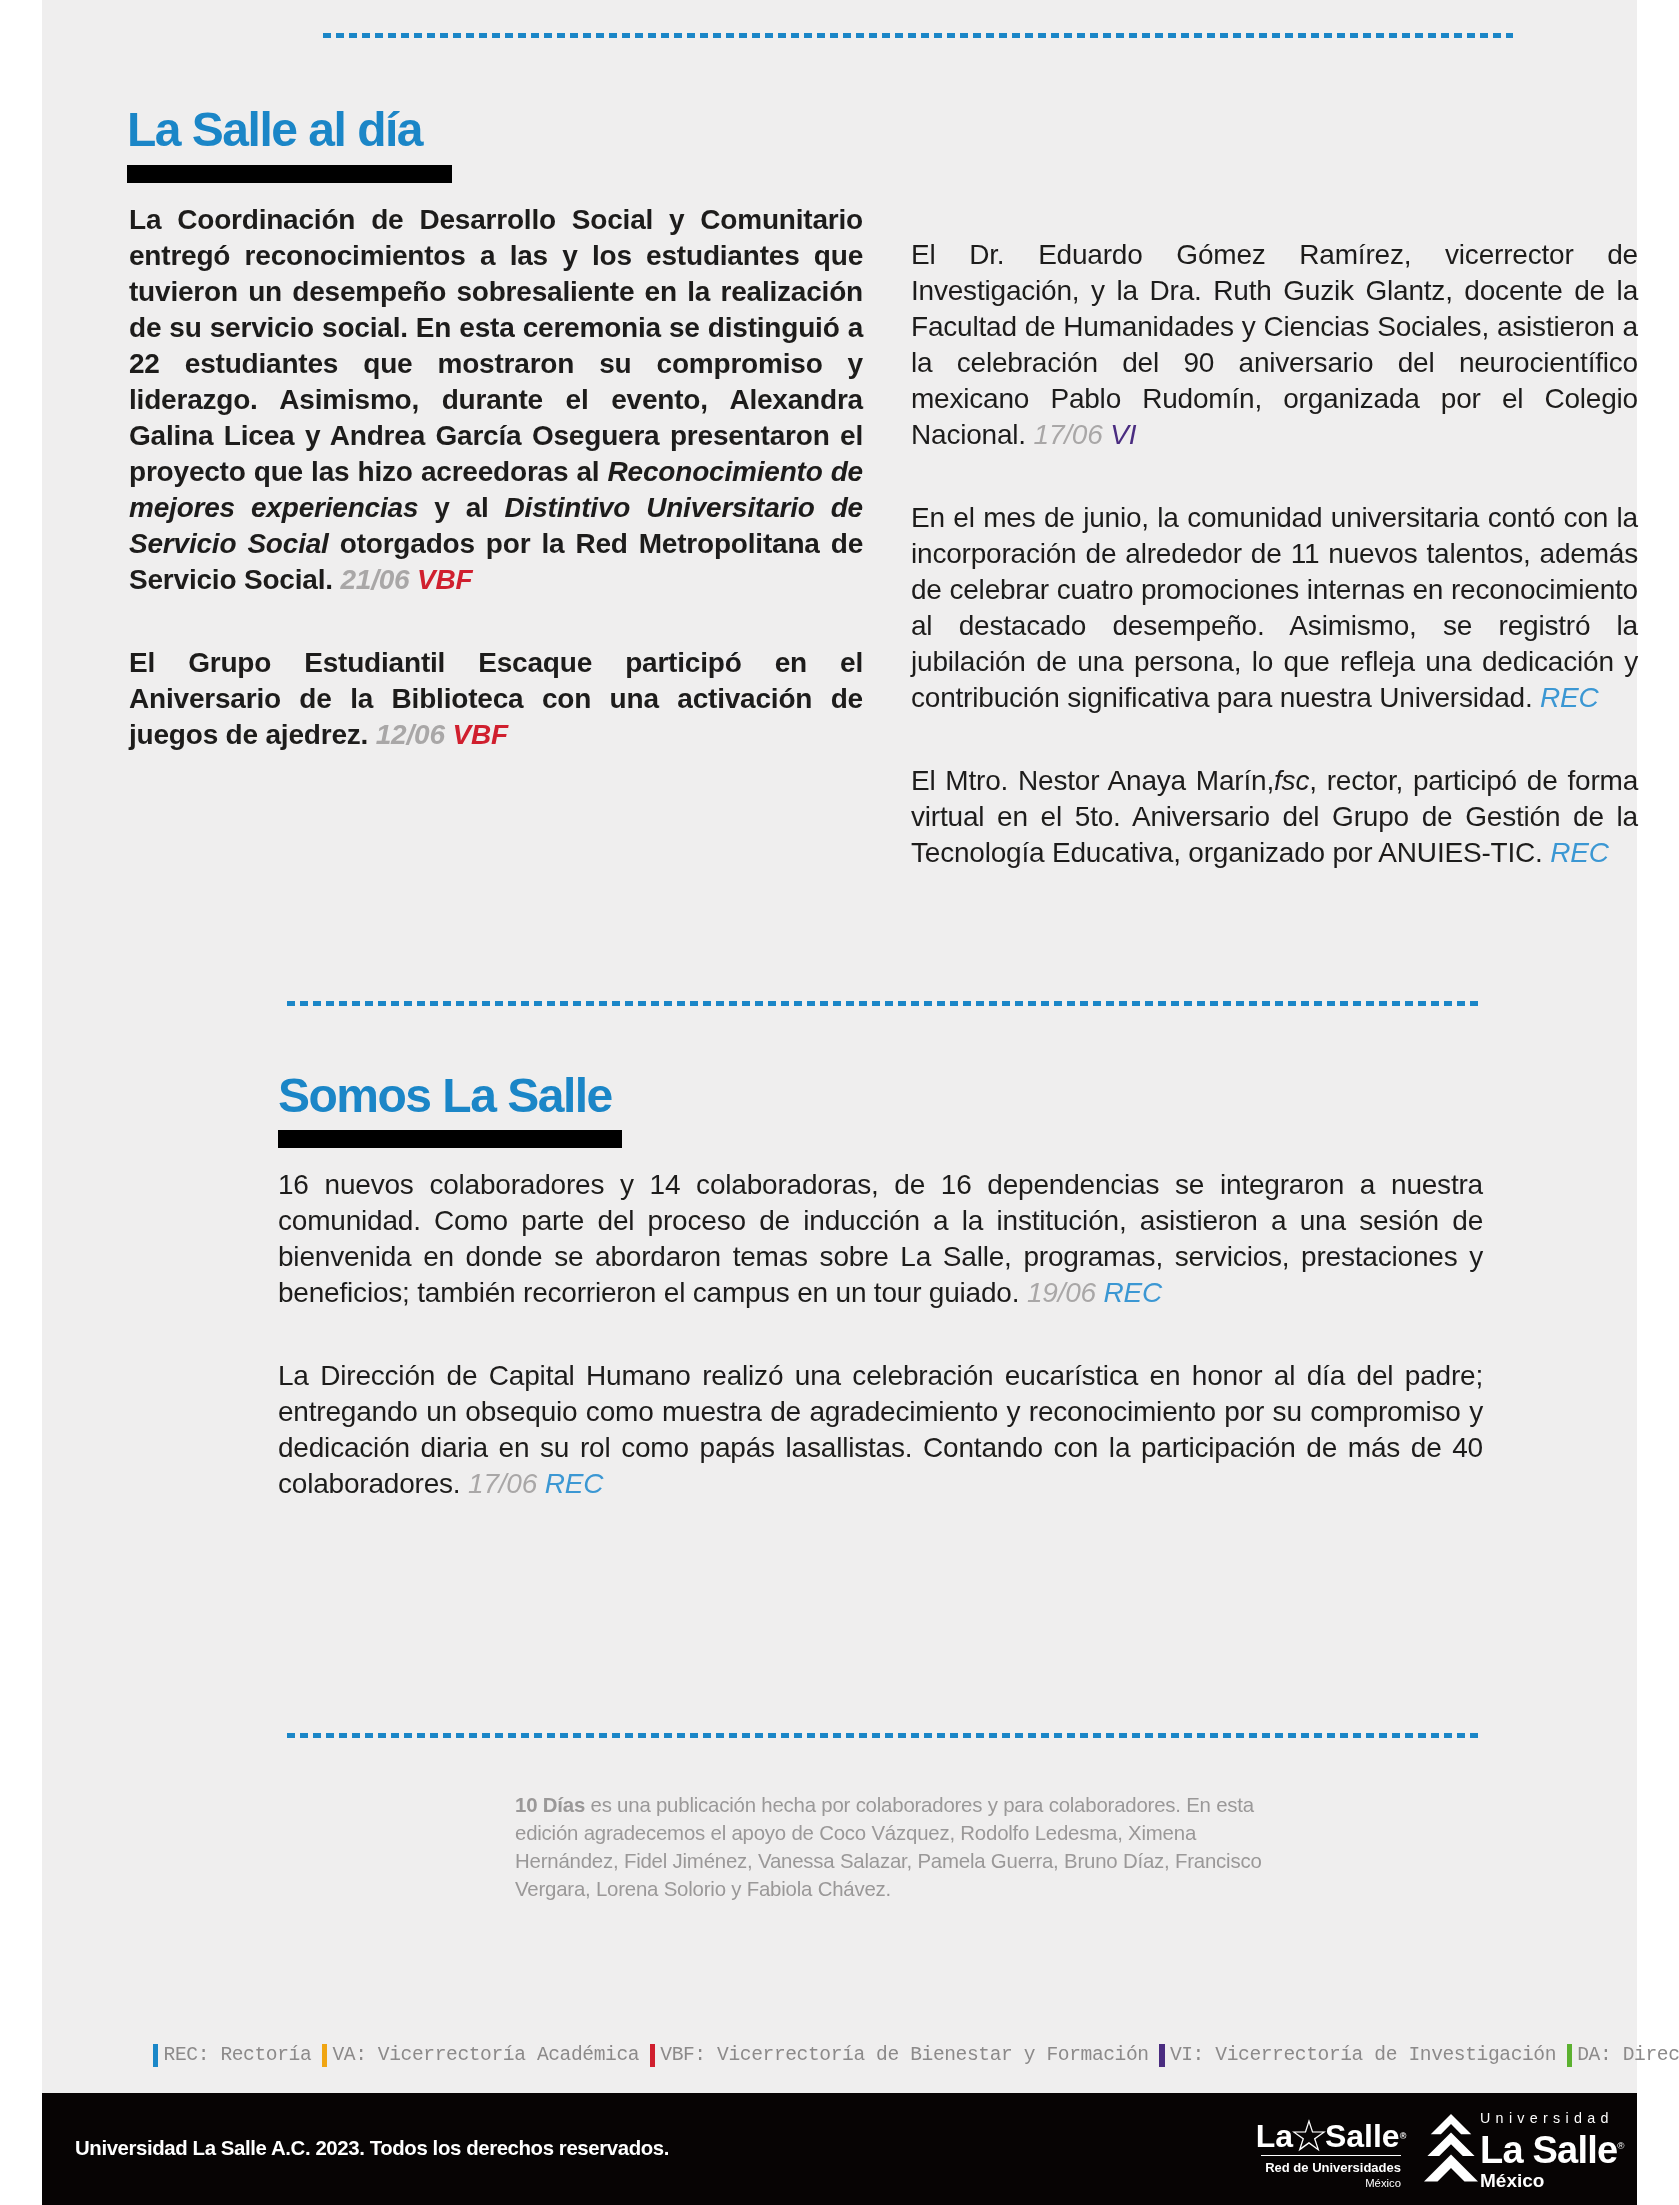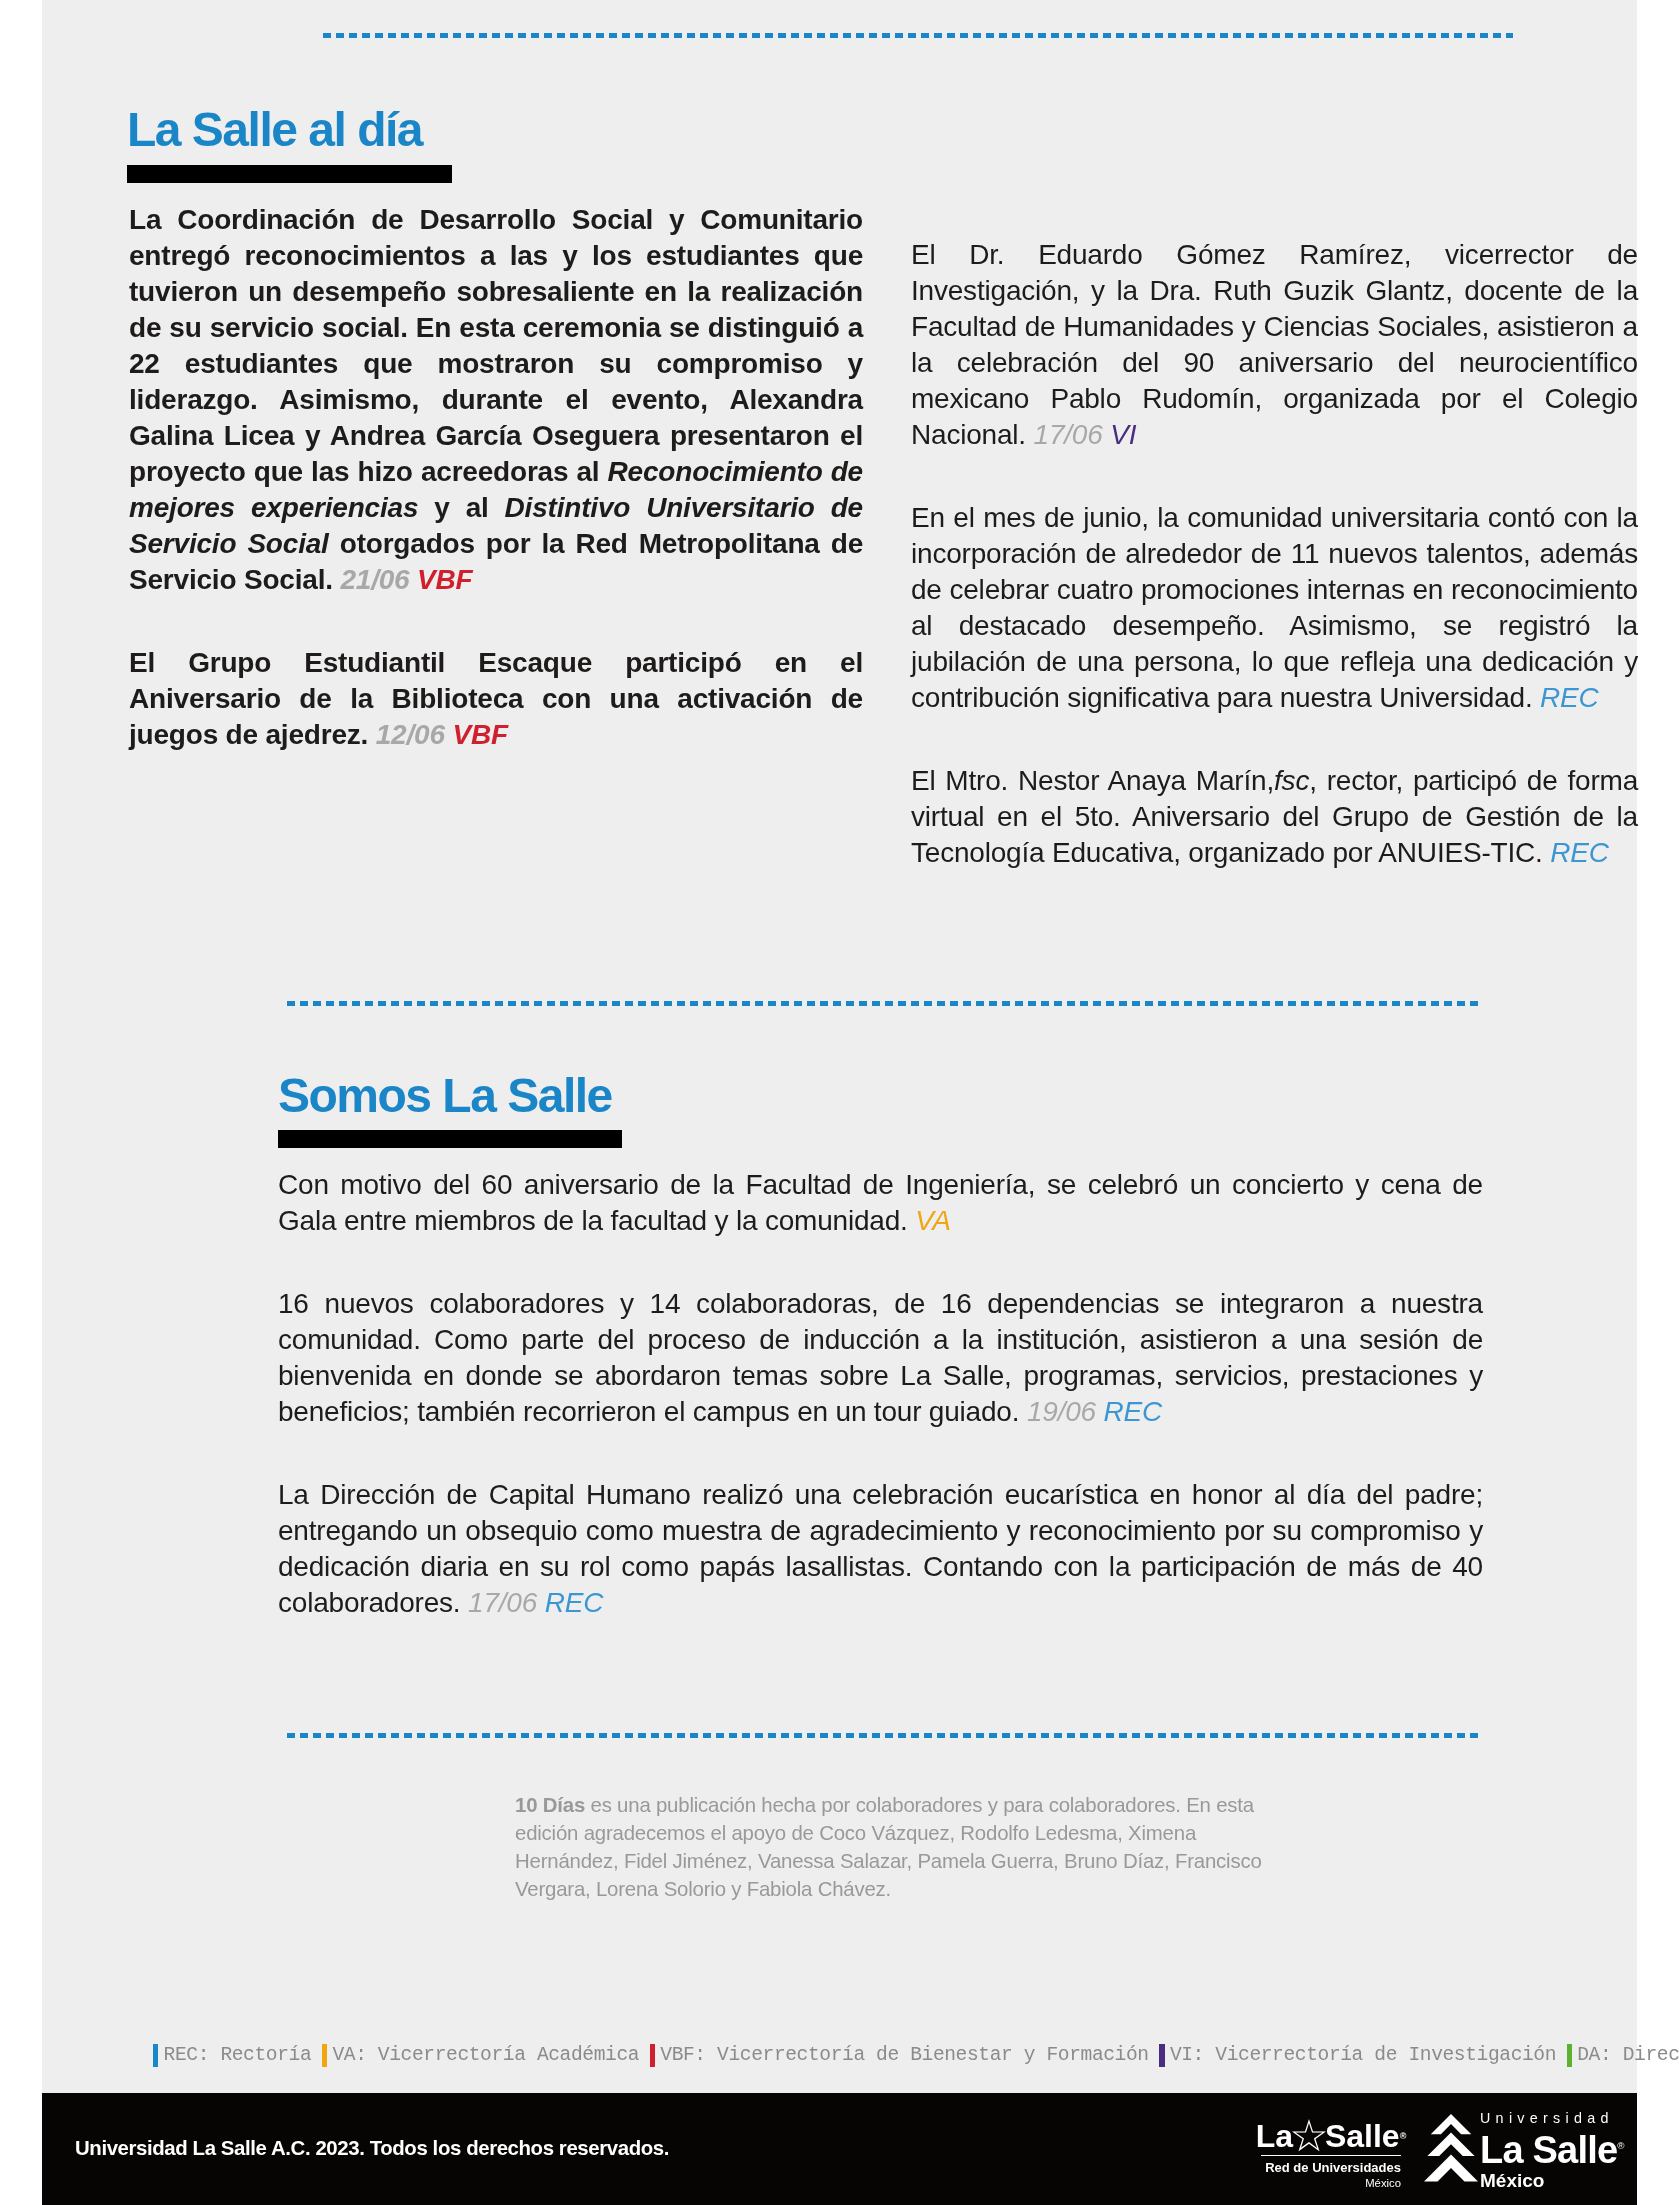--- a/index.html
+++ b/index.html
@@ -94,24 +94,20 @@
       </p>
     </div>
 
     <div class="dashes dash-mid"></div>
 
     <h1 class="section-title t2">Somos La Salle</h1>
     <div class="title-bar b2"></div>
 
     <div class="col somos-text">
       <p>
-        <span>Con motivo del 60 aniversario de la Facultad de Ingeniería, se celebró un concierto y cena de Gala entre miembros de la facultad y la comunidad.</span>
-        <span class="tag" style="color: rgb(240, 165, 18);">VA</span>
-      </p>
-      <p>
         <span>16 nuevos colaboradores y 14 colaboradoras, de 16 dependencias se integraron a nuestra comunidad. Como parte del proceso de inducción a la institución, asistieron a una sesión de bienvenida en donde se abordaron temas sobre La Salle, programas, servicios, prestaciones y beneficios; también recorrieron el campus en un tour guiado.</span>
         <span class="date">19/06</span>
         <span class="tag" style="color: rgb(59, 151, 211);">REC</span>
       </p>
       <p>
         <span>La Dirección de Capital Humano realizó una celebración eucarística en honor al día del padre; entregando un obsequio como muestra de agradecimiento y reconocimiento por su compromiso y dedicación diaria en su rol como papás lasallistas. Contando con la participación de más de 40 colaboradores.</span>
         <span class="date">17/06</span>
         <span class="tag" style="color: rgb(59, 151, 211);">REC</span>
       </p>
     </div>

